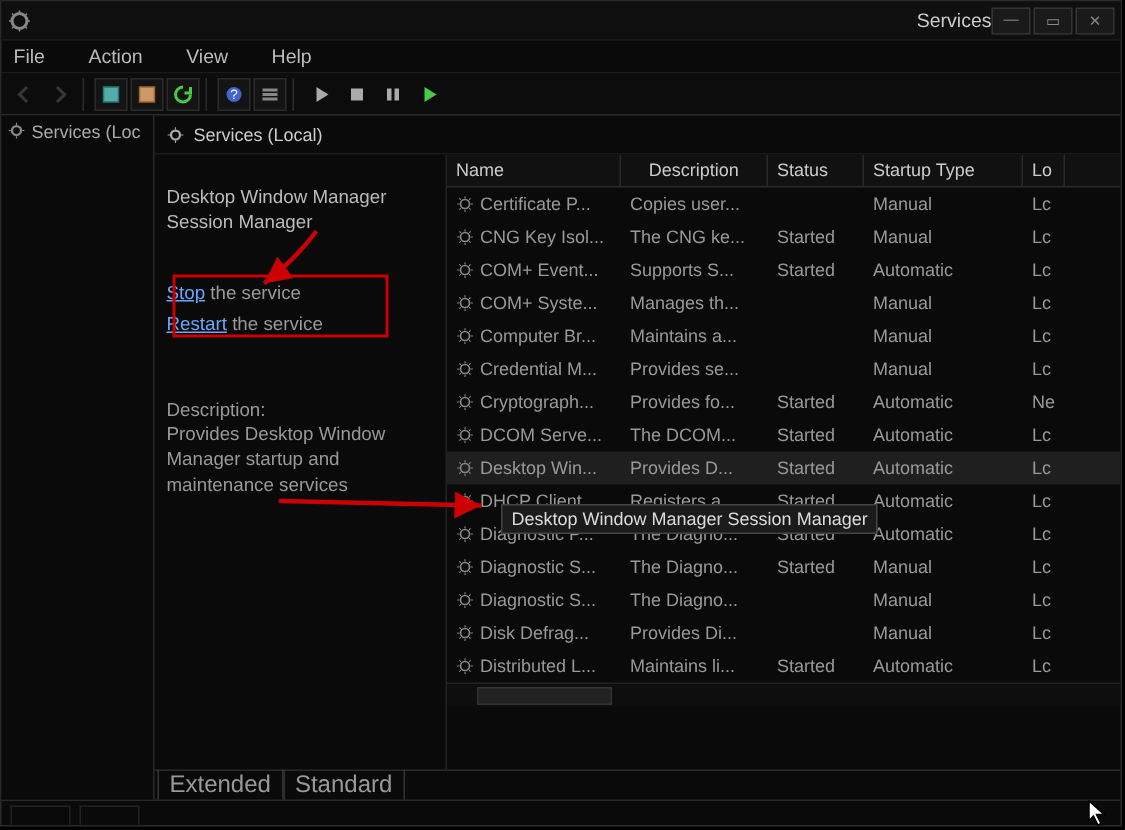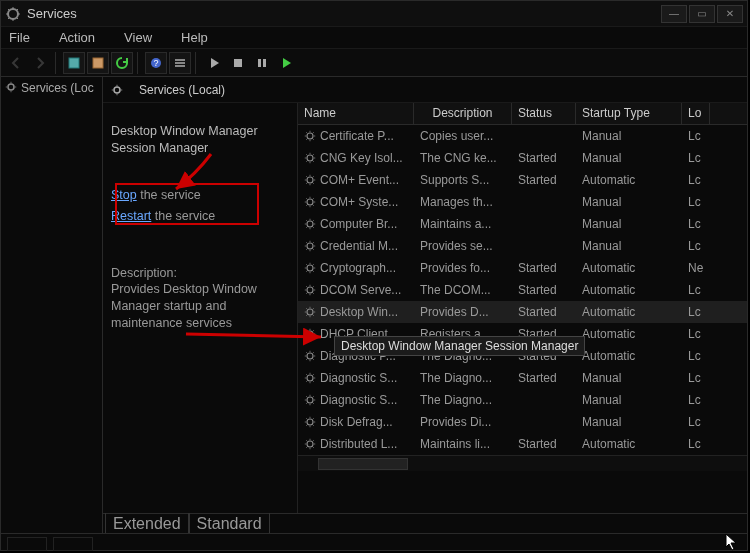--- a/index.html
+++ b/index.html
@@ -22,21 +22,21 @@
 }
 .titlebar {
   height: 26px;
   background: #0f0f0f;
   display: flex;
   align-items: center;
   padding: 0 4px;
   border-bottom: 1px solid #1a1a1a;
 }
 .titlebar .icon { width: 16px; height: 16px; margin-right: 6px; display:flex;align-items:center;justify-content:center;}
-.titlebar .title { color: #ccc; font-size: 13px; flex: 1; }
+.titlebar .title { color: #ccc; font-size: 13px; flex: 1; text-align: right; }
 .winbtns { display: flex; gap: 2px; }
 .winbtn { width: 26px; height: 18px; background: #1a1a1a; border: 1px solid #333; display:flex;align-items:center;justify-content:center;color:#888;font-size:10px;}
 .menubar {
   height: 22px;
   display: flex;
   align-items: center;
   padding: 0 8px;
   gap: 29px;
   color: #bbb;
   font-size: 13px;
@@ -69,21 +69,21 @@
 }
 .leftpane .treelabel { display:flex; gap:4px; color:#aaa; font-size:12px; white-space:nowrap; overflow:hidden;}
 .rightpane {
   flex: 1;
   display: flex;
   flex-direction: column;
   position: relative;
 }
 .pane-header {
   height: 26px;
-  display:flex; align-items:center; gap:16px;
+  display:flex; align-items:center; gap:6px;
   padding: 0 8px;
   color:#ccc;
   border-bottom: 1px solid #1a1a1a;
 }
 .pane-body {
   flex: 1;
   display: flex;
   overflow: hidden;
 }
 .detail {

